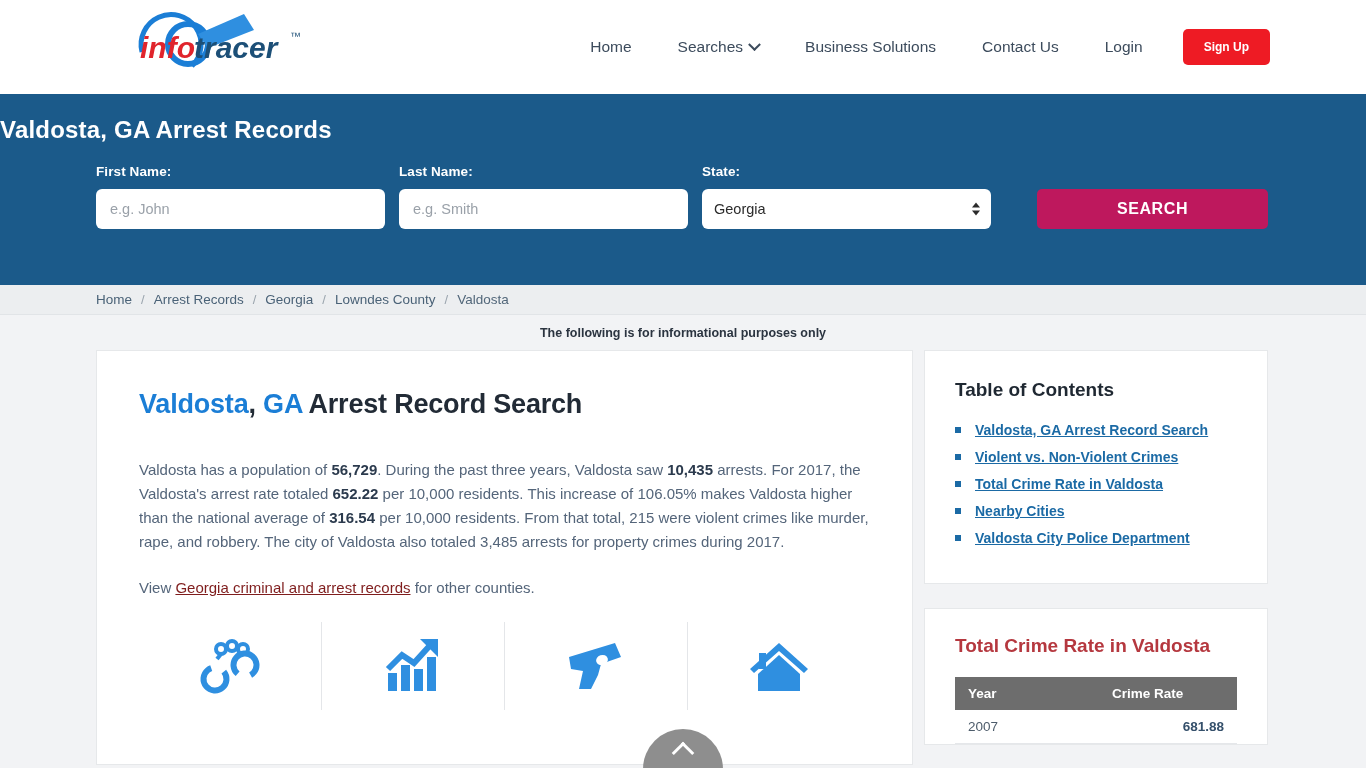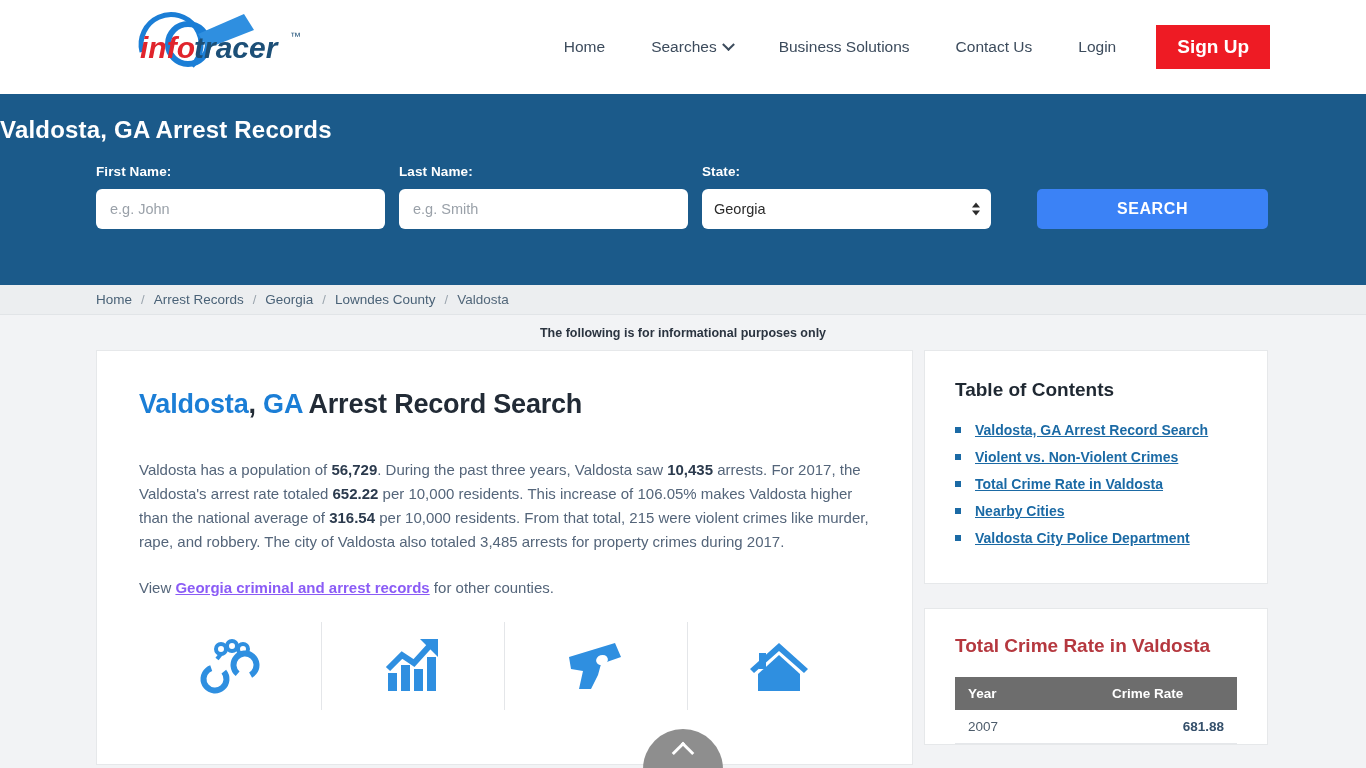--- a/index.html
+++ b/index.html
@@ -48,24 +48,24 @@
   .caret {
     display: inline-block;
     width: 9px; height: 9px;
     border-right: 2px solid #3c4b5c;
     border-bottom: 2px solid #3c4b5c;
     transform: rotate(45deg) translate(-2px,-2px);
   }
   .signup-btn {
     background: #ee1b24;
     color: #fff;
-    font-size: 19px;
+    font-size: 12px;
     font-weight: bold;
     border: none;
-    border-radius: 0;
+    border-radius: 5px;
     padding: 11px 21px;
     margin-left: 17px;
     cursor: pointer;
     font-family: "Liberation Sans", sans-serif;
     white-space: nowrap;
   }
 
   
   .hero {
     background: #1b5a8a;
@@ -141,21 +141,21 @@
     width: 0; height: 0;
     border-left: 4px solid transparent;
     border-right: 4px solid transparent;
   }
   .arrow-up { border-bottom: 5px solid #2b2b2b; }
   .arrow-dn { border-top: 5px solid #2b2b2b; }
   .search-btn {
     flex: 1;
     align-self: flex-end;
     height: 40px;
-    background: #3b82f6;
+    background: #be185d;
     color: #fff;
     border: none;
     border-radius: 5px;
     font-size: 16px;
     font-weight: bold;
     letter-spacing: .6px;
     cursor: pointer;
     font-family: "Liberation Sans", sans-serif;
   }
 
@@ -211,22 +211,22 @@
   h1.page-h1 .comma { color: #222b36; }
 
   .body-p {
     font-size: 15px;
     line-height: 24px;
     color: #54657a;
     margin-bottom: 22px;
   }
   .body-p b { color: #2b3a4d; font-weight: bold; }
   .inline-link {
-    color: #8b5cf6;
-    font-weight: bold;
+    color: #7f1d1d;
+    font-weight: normal;
     text-decoration: underline;
     cursor: pointer;
   }
 
   
   .icon-strip {
     display: flex;
     margin-top: 10px;
   }
   .icon-cell {

